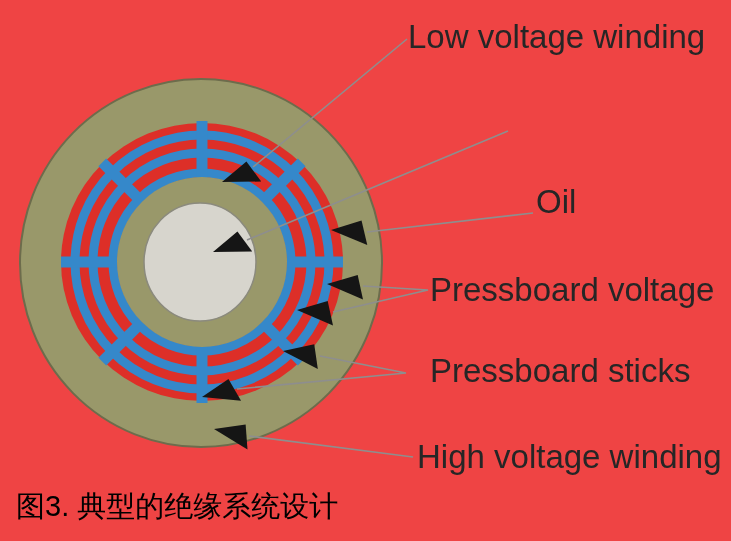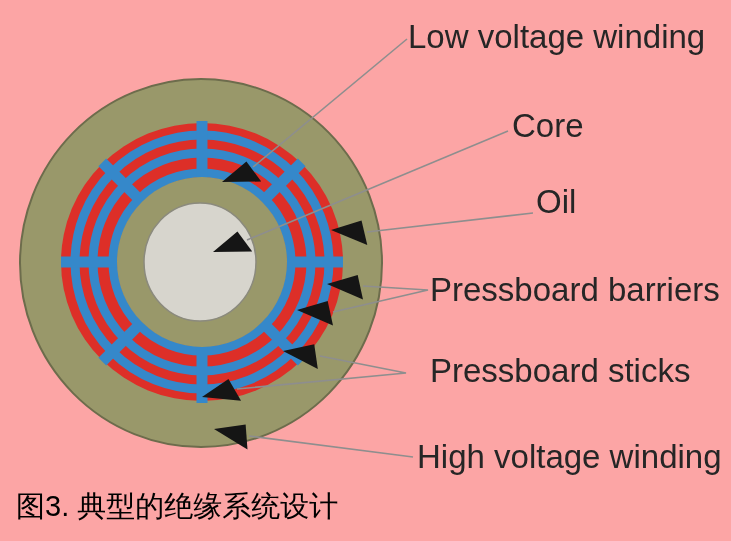--- a/index.html
+++ b/index.html
@@ -1,20 +1,20 @@
 <!DOCTYPE html>
 <html><head>
 <meta charset="utf-8">
 <style>
   html, body { margin: 0; padding: 0; background: #ffffff; }
   .stage {
     position: relative;
     width: 731px;
     height: 541px;
-    background: #fca5a5;
+    background: #ef4444;
     overflow: hidden;
     font-family: "Liberation Sans", "DejaVu Sans", sans-serif;
   }
   .stage svg { position: absolute; left: 0; top: 0; }
   .lbl {
     position: absolute;
     font-size: 33px;
     line-height: 38px;
     color: #262626;
     white-space: nowrap;
@@ -79,24 +79,23 @@
       <polygon points="0,0 -37,-13 -30,11" transform="translate(327,284) rotate(184)"></polygon>
       <polygon points="0,0 -37,-13 -30,11" transform="translate(297,310) rotate(184)"></polygon>
       <polygon points="0,0 -37,-13 -30,11" transform="translate(283,351) rotate(188)"></polygon>
       <polygon points="0,0 -37,-13 -30,11" transform="translate(202,397) rotate(166)"></polygon>
       <polygon points="0,0 -37,-13 -30,11" transform="translate(214,429) rotate(192)"></polygon>
     </g>
   </svg>
 
   <div class="lbl" style="left:408px; top:18px">Low voltage winding</div>
 
-  <div class="lbl" style="left:512px; top:107px">Core</div>
 
   <div class="lbl" style="left:536px; top:183px">Oil</div>
 
-  <div class="lbl" style="left:430px; top:271px">Pressboard barriers</div>
+  <div class="lbl" style="left:430px; top:271px">Pressboard voltage</div>
 
   <div class="lbl" style="left:417px; top:438px">High voltage winding</div>
 
   <div class="lbl" style="left:430px; top:352px">Pressboard sticks</div>
 
   <div class="caption">图3. 典型的绝缘系统设计</div>
 </div>
 
 </body></html>

